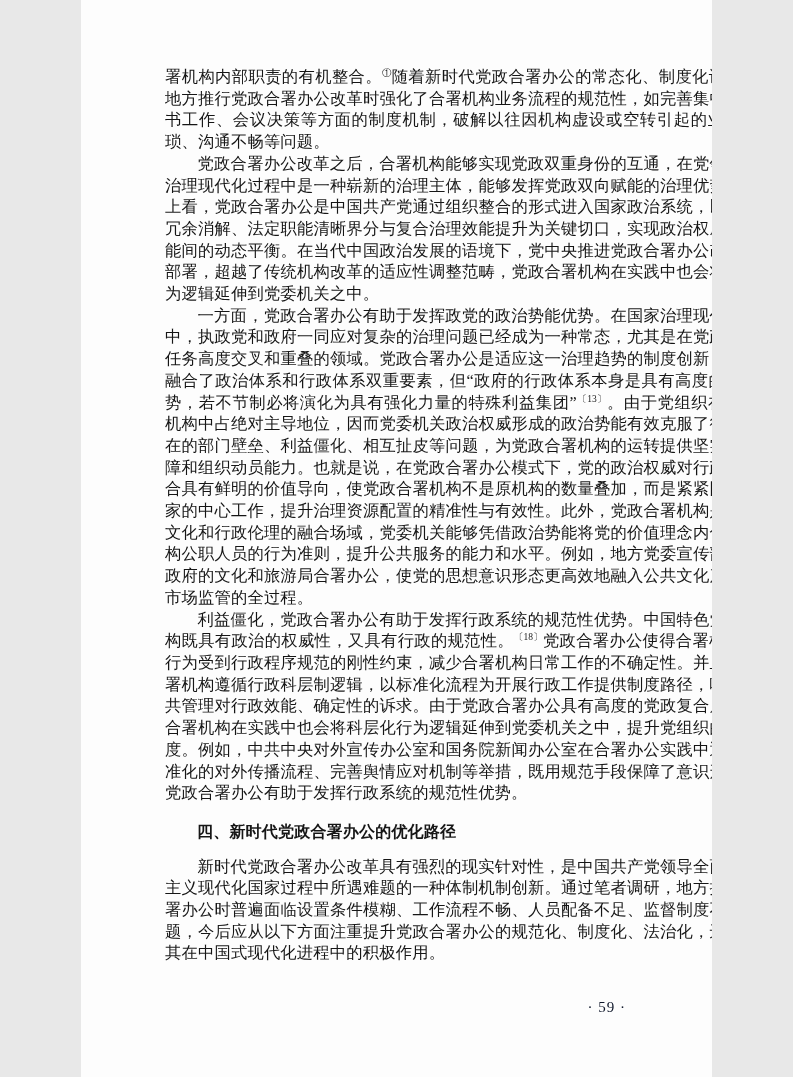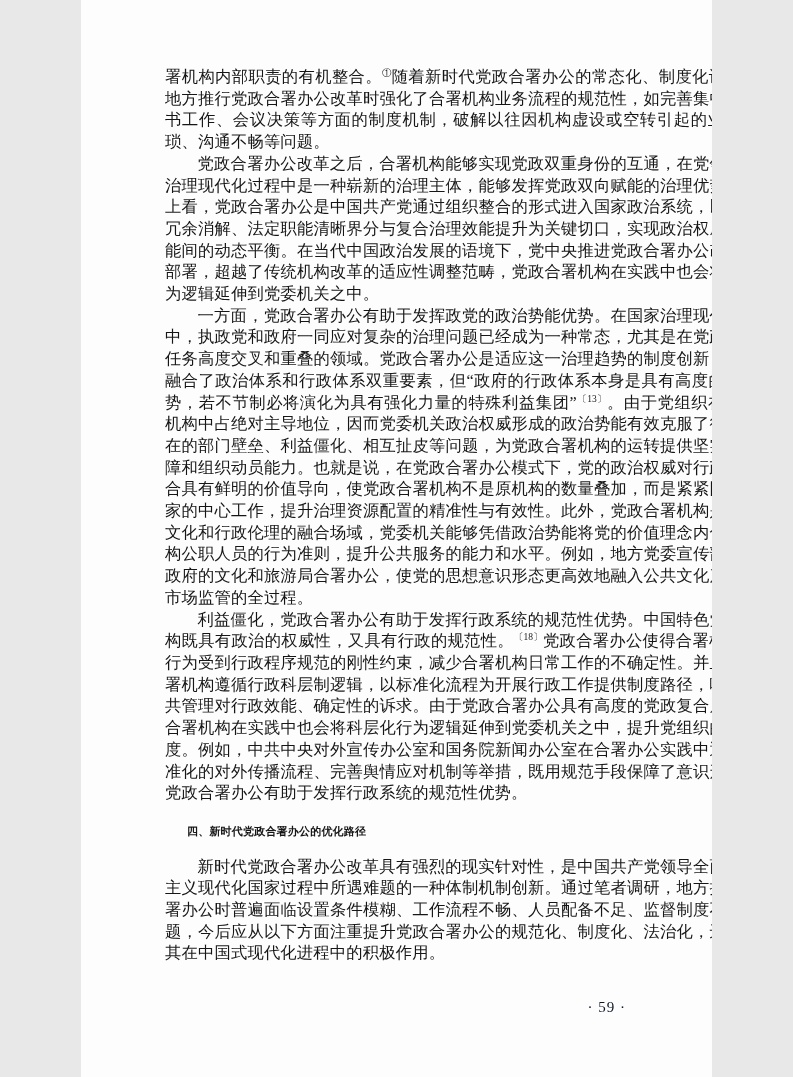--- a/index.html
+++ b/index.html
@@ -34,21 +34,21 @@
   }
   .text-block p.continuation {
     text-indent: 0;
   }
   .subheading {
     
   }
   .section-heading {
     font-family: "Liberation Sans", "DejaVu Sans", sans-serif;
     font-weight: bold;
-    font-size: 11px;
+    font-size: 16px;
     line-height: 21.7px;
     text-indent: 2em;
     margin: 17px 0 13px 0;
   }
   sup.cite {
     font-size: 9.5px;
     line-height: 0;
     vertical-align: 6px;
     letter-spacing: 0;
   }

